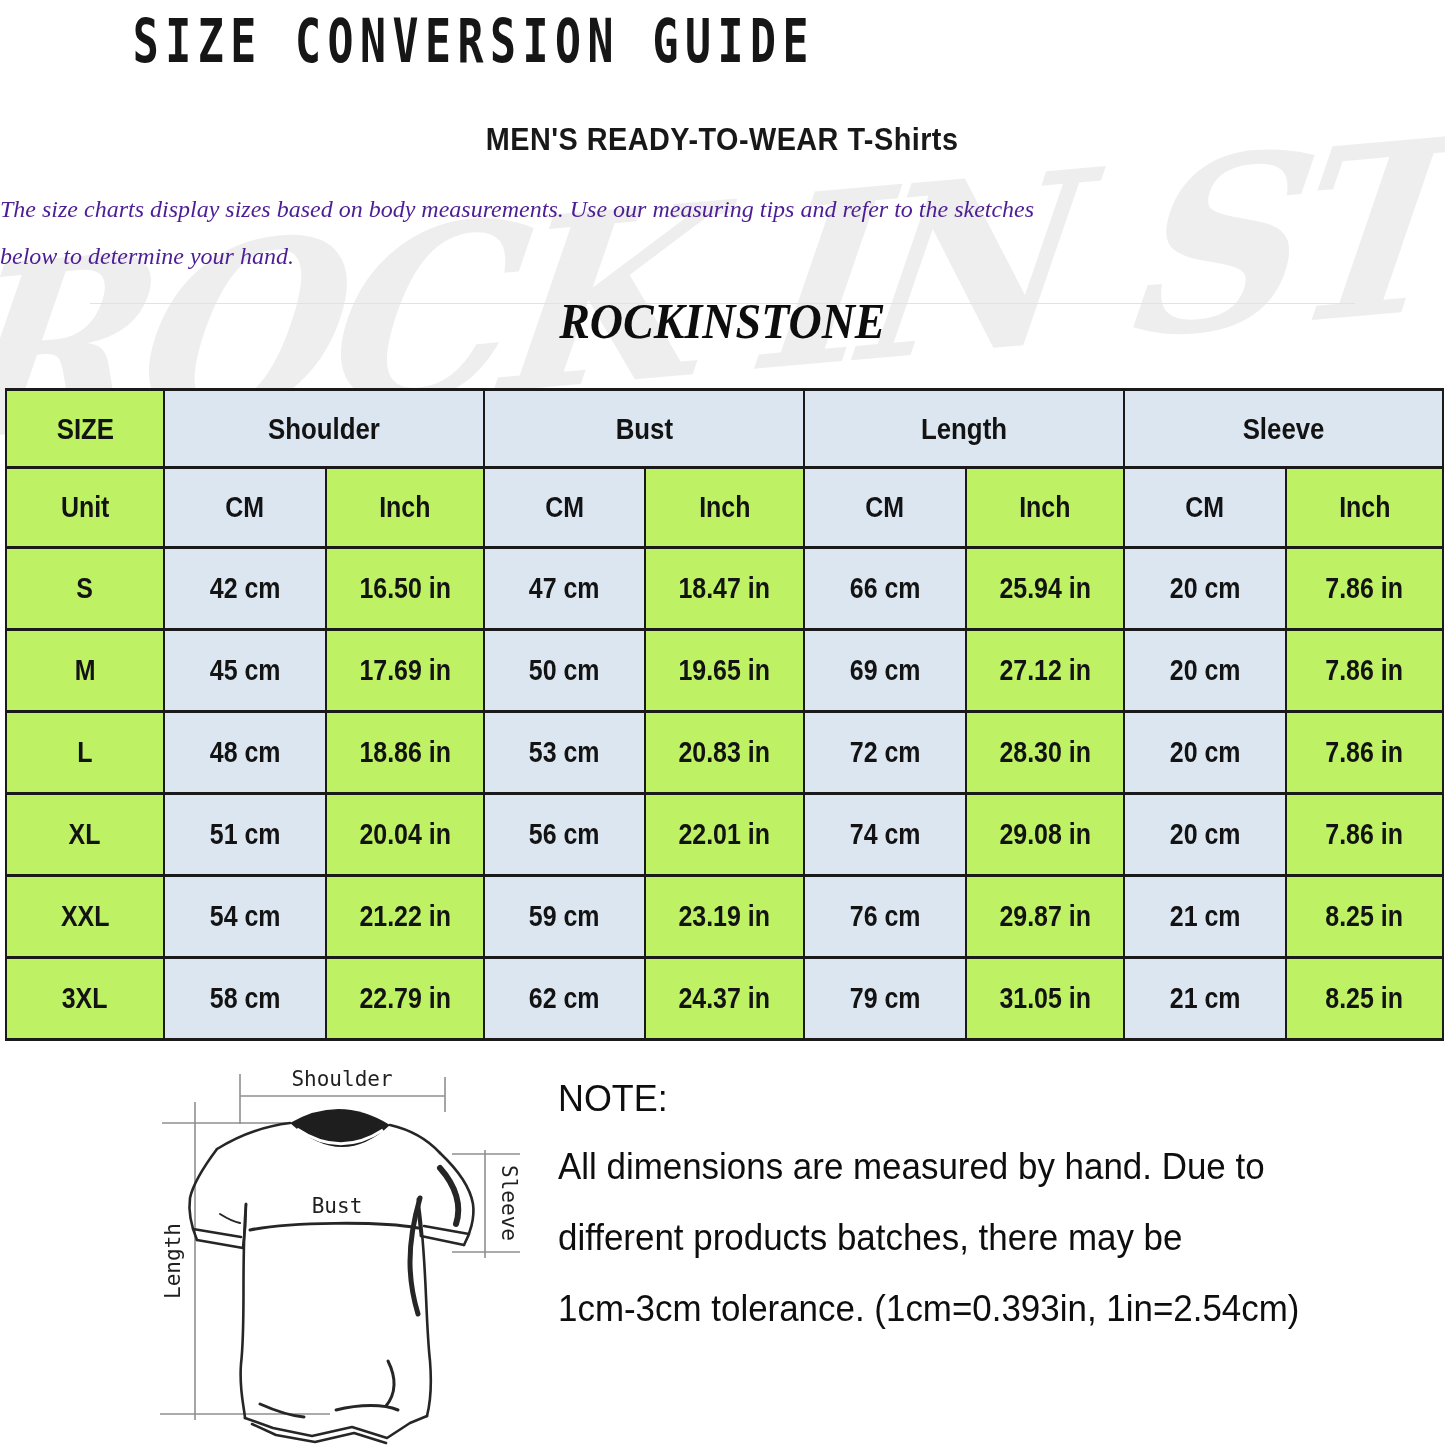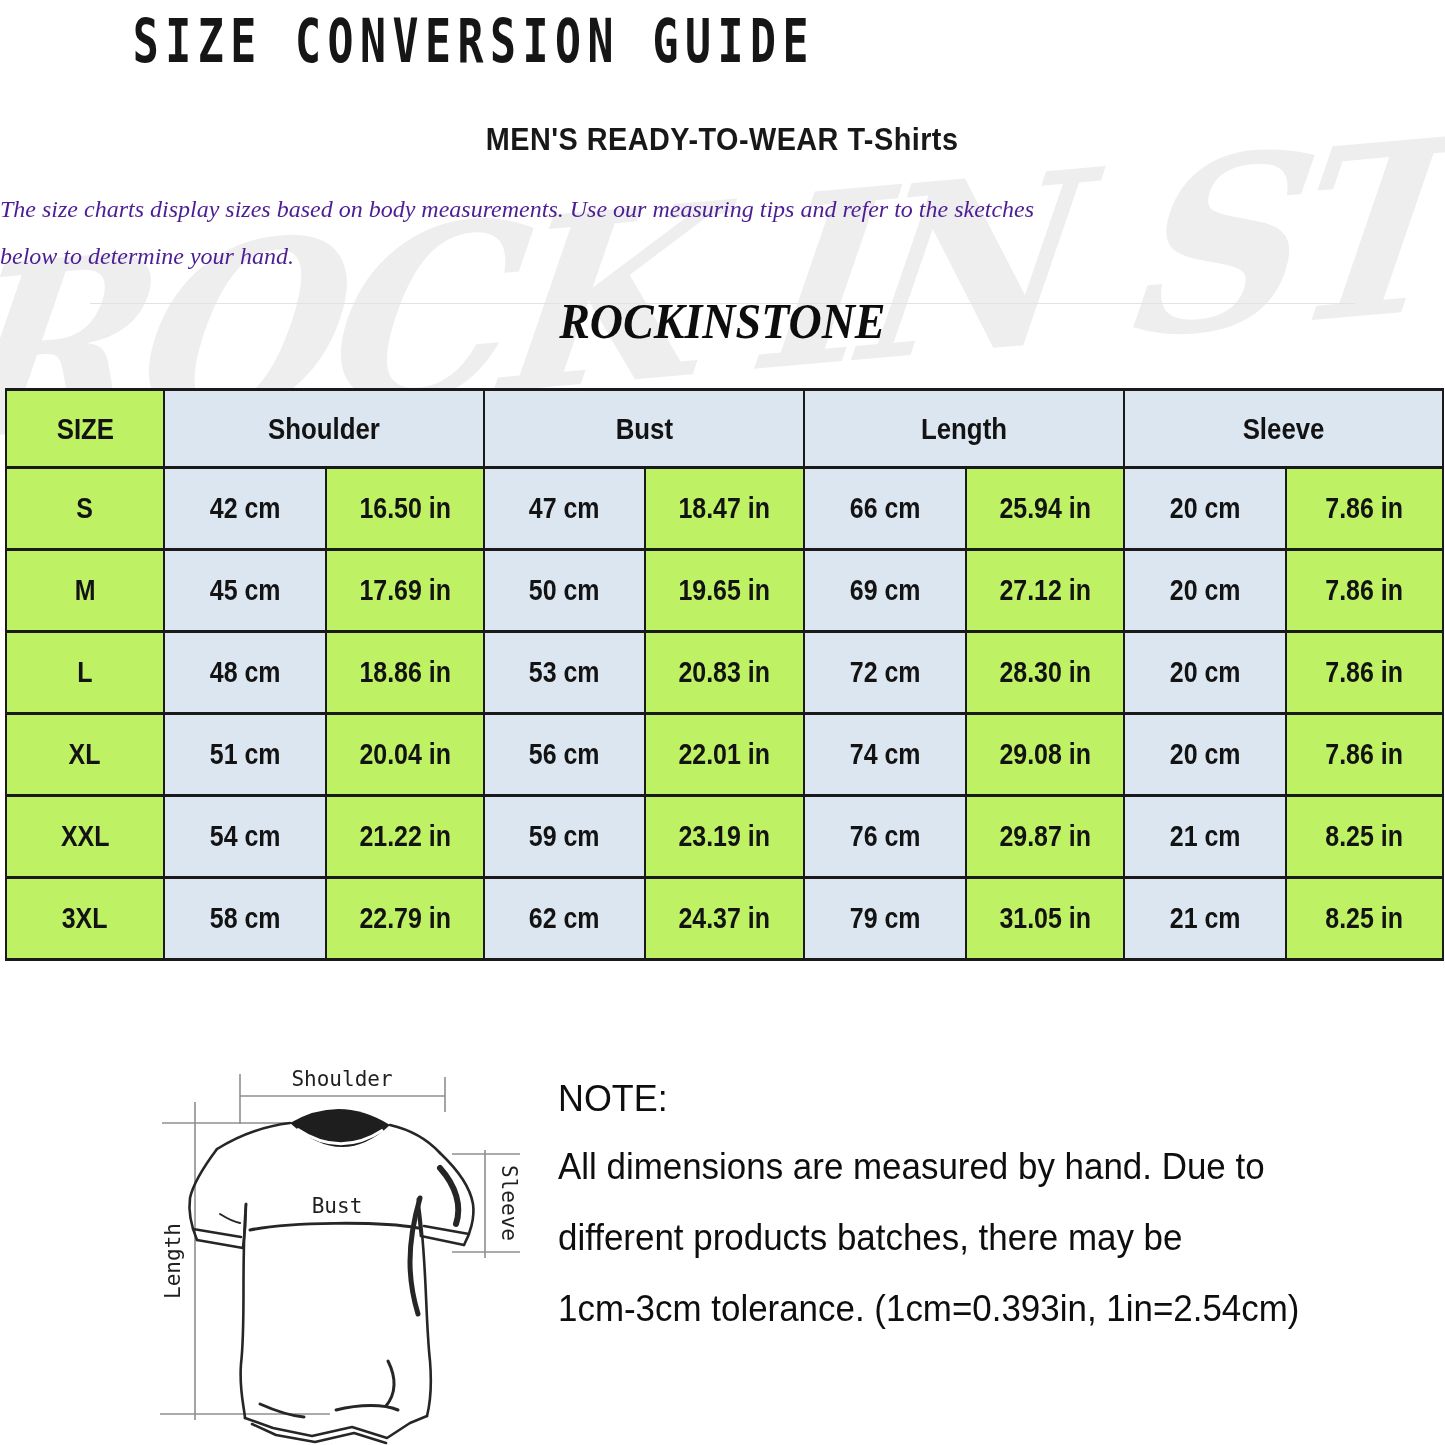--- a/index.html
+++ b/index.html
@@ -92,20 +92,31 @@
       <col style="width:157px">
   </colgroup>
   <tbody>
       <tr class="r-group">
     <td class="white"><span class="cnd">SIZE</span></td>
     <td class="blue" colspan="2"><span class="cnd">Shoulder</span></td>
     <td class="blue" colspan="2"><span class="cnd">Bust</span></td>
     <td class="blue" colspan="2"><span class="cnd">Length</span></td>
     <td class="blue" colspan="2"><span class="cnd">Sleeve</span></td>
   </tr>
+  <tr class="r-units">
+    <td class="white"><span class="cnd">Unit</span></td>
+    <td class="blue"><span class="cnd">CM</span></td>
+    <td class="white"><span class="cnd">Inch</span></td>
+    <td class="blue"><span class="cnd">CM</span></td>
+    <td class="white"><span class="cnd">Inch</span></td>
+    <td class="blue"><span class="cnd">CM</span></td>
+    <td class="white"><span class="cnd">Inch</span></td>
+    <td class="blue"><span class="cnd">CM</span></td>
+    <td class="white"><span class="cnd">Inch</span></td>
+  </tr>
   <tr class="r-data">
     <td class="white"><span class="cnd">S</span></td>
     <td class="blue"><span class="cnd">42 cm</span></td>
     <td class="white"><span class="cnd">16.50 in</span></td>
     <td class="blue"><span class="cnd">47 cm</span></td>
     <td class="white"><span class="cnd">18.47 in</span></td>
     <td class="blue"><span class="cnd">66 cm</span></td>
     <td class="white"><span class="cnd">25.94 in</span></td>
     <td class="blue"><span class="cnd">20 cm</span></td>
     <td class="white"><span class="cnd">7.86 in</span></td>

